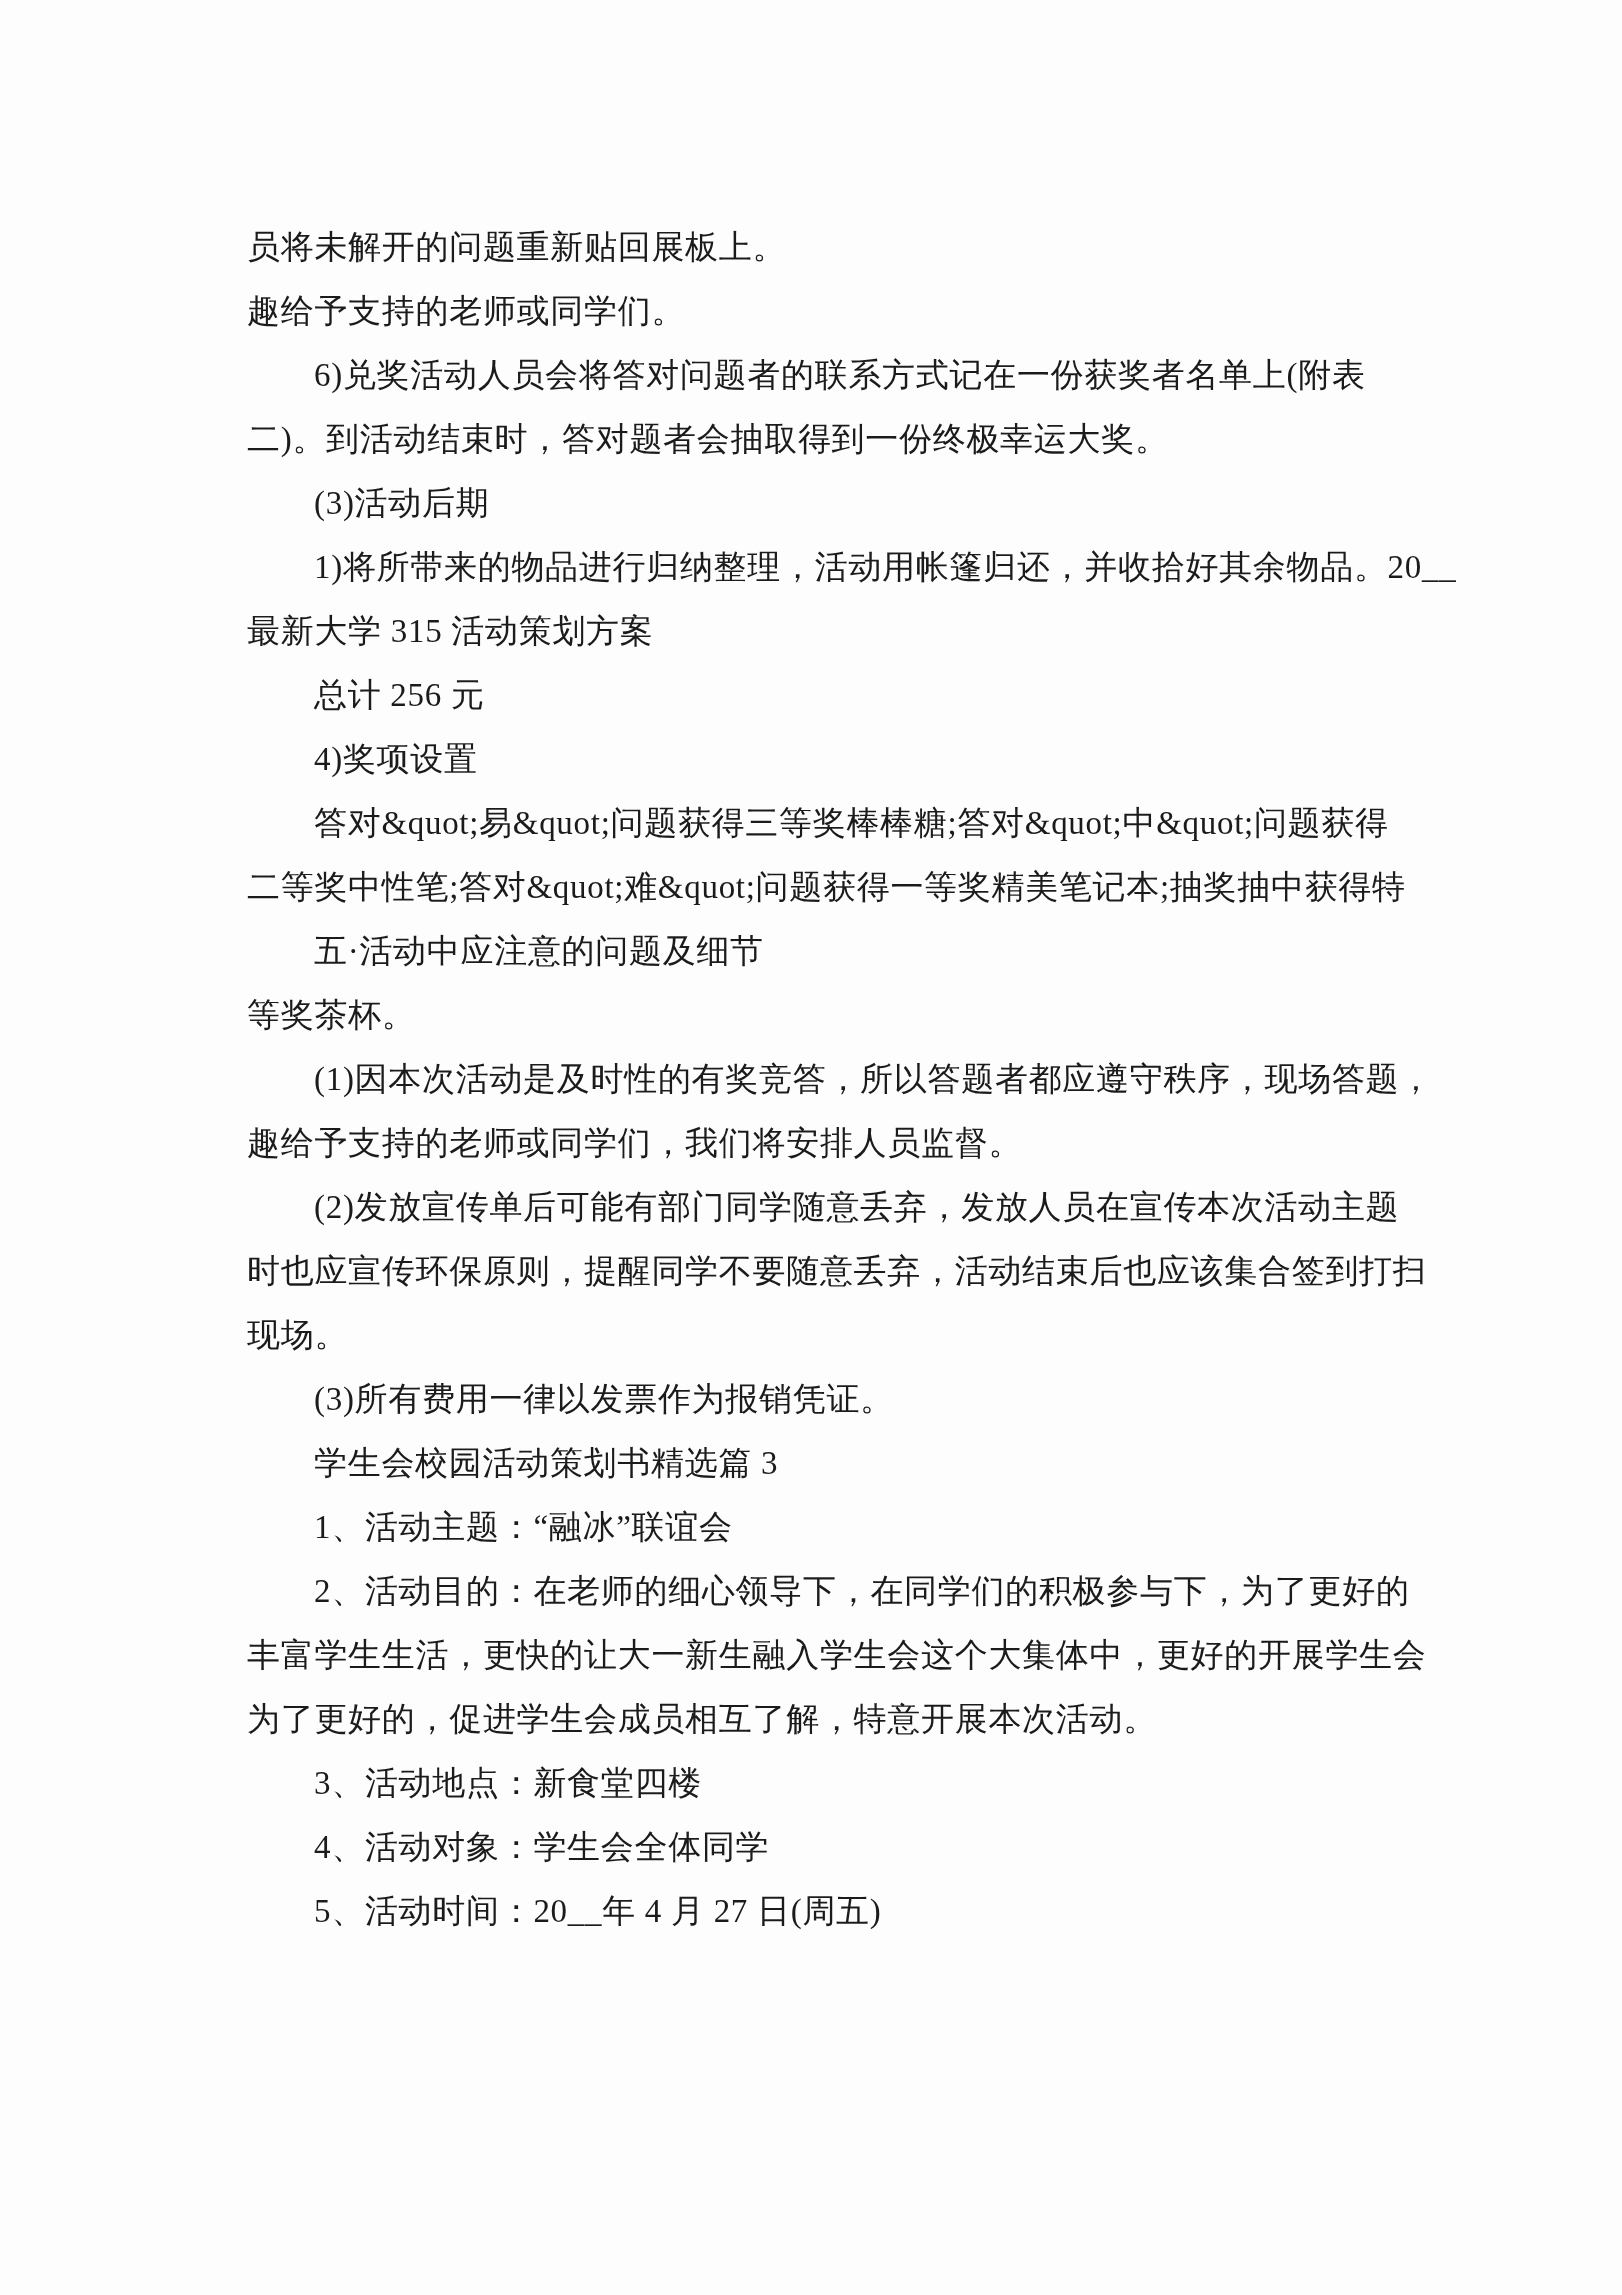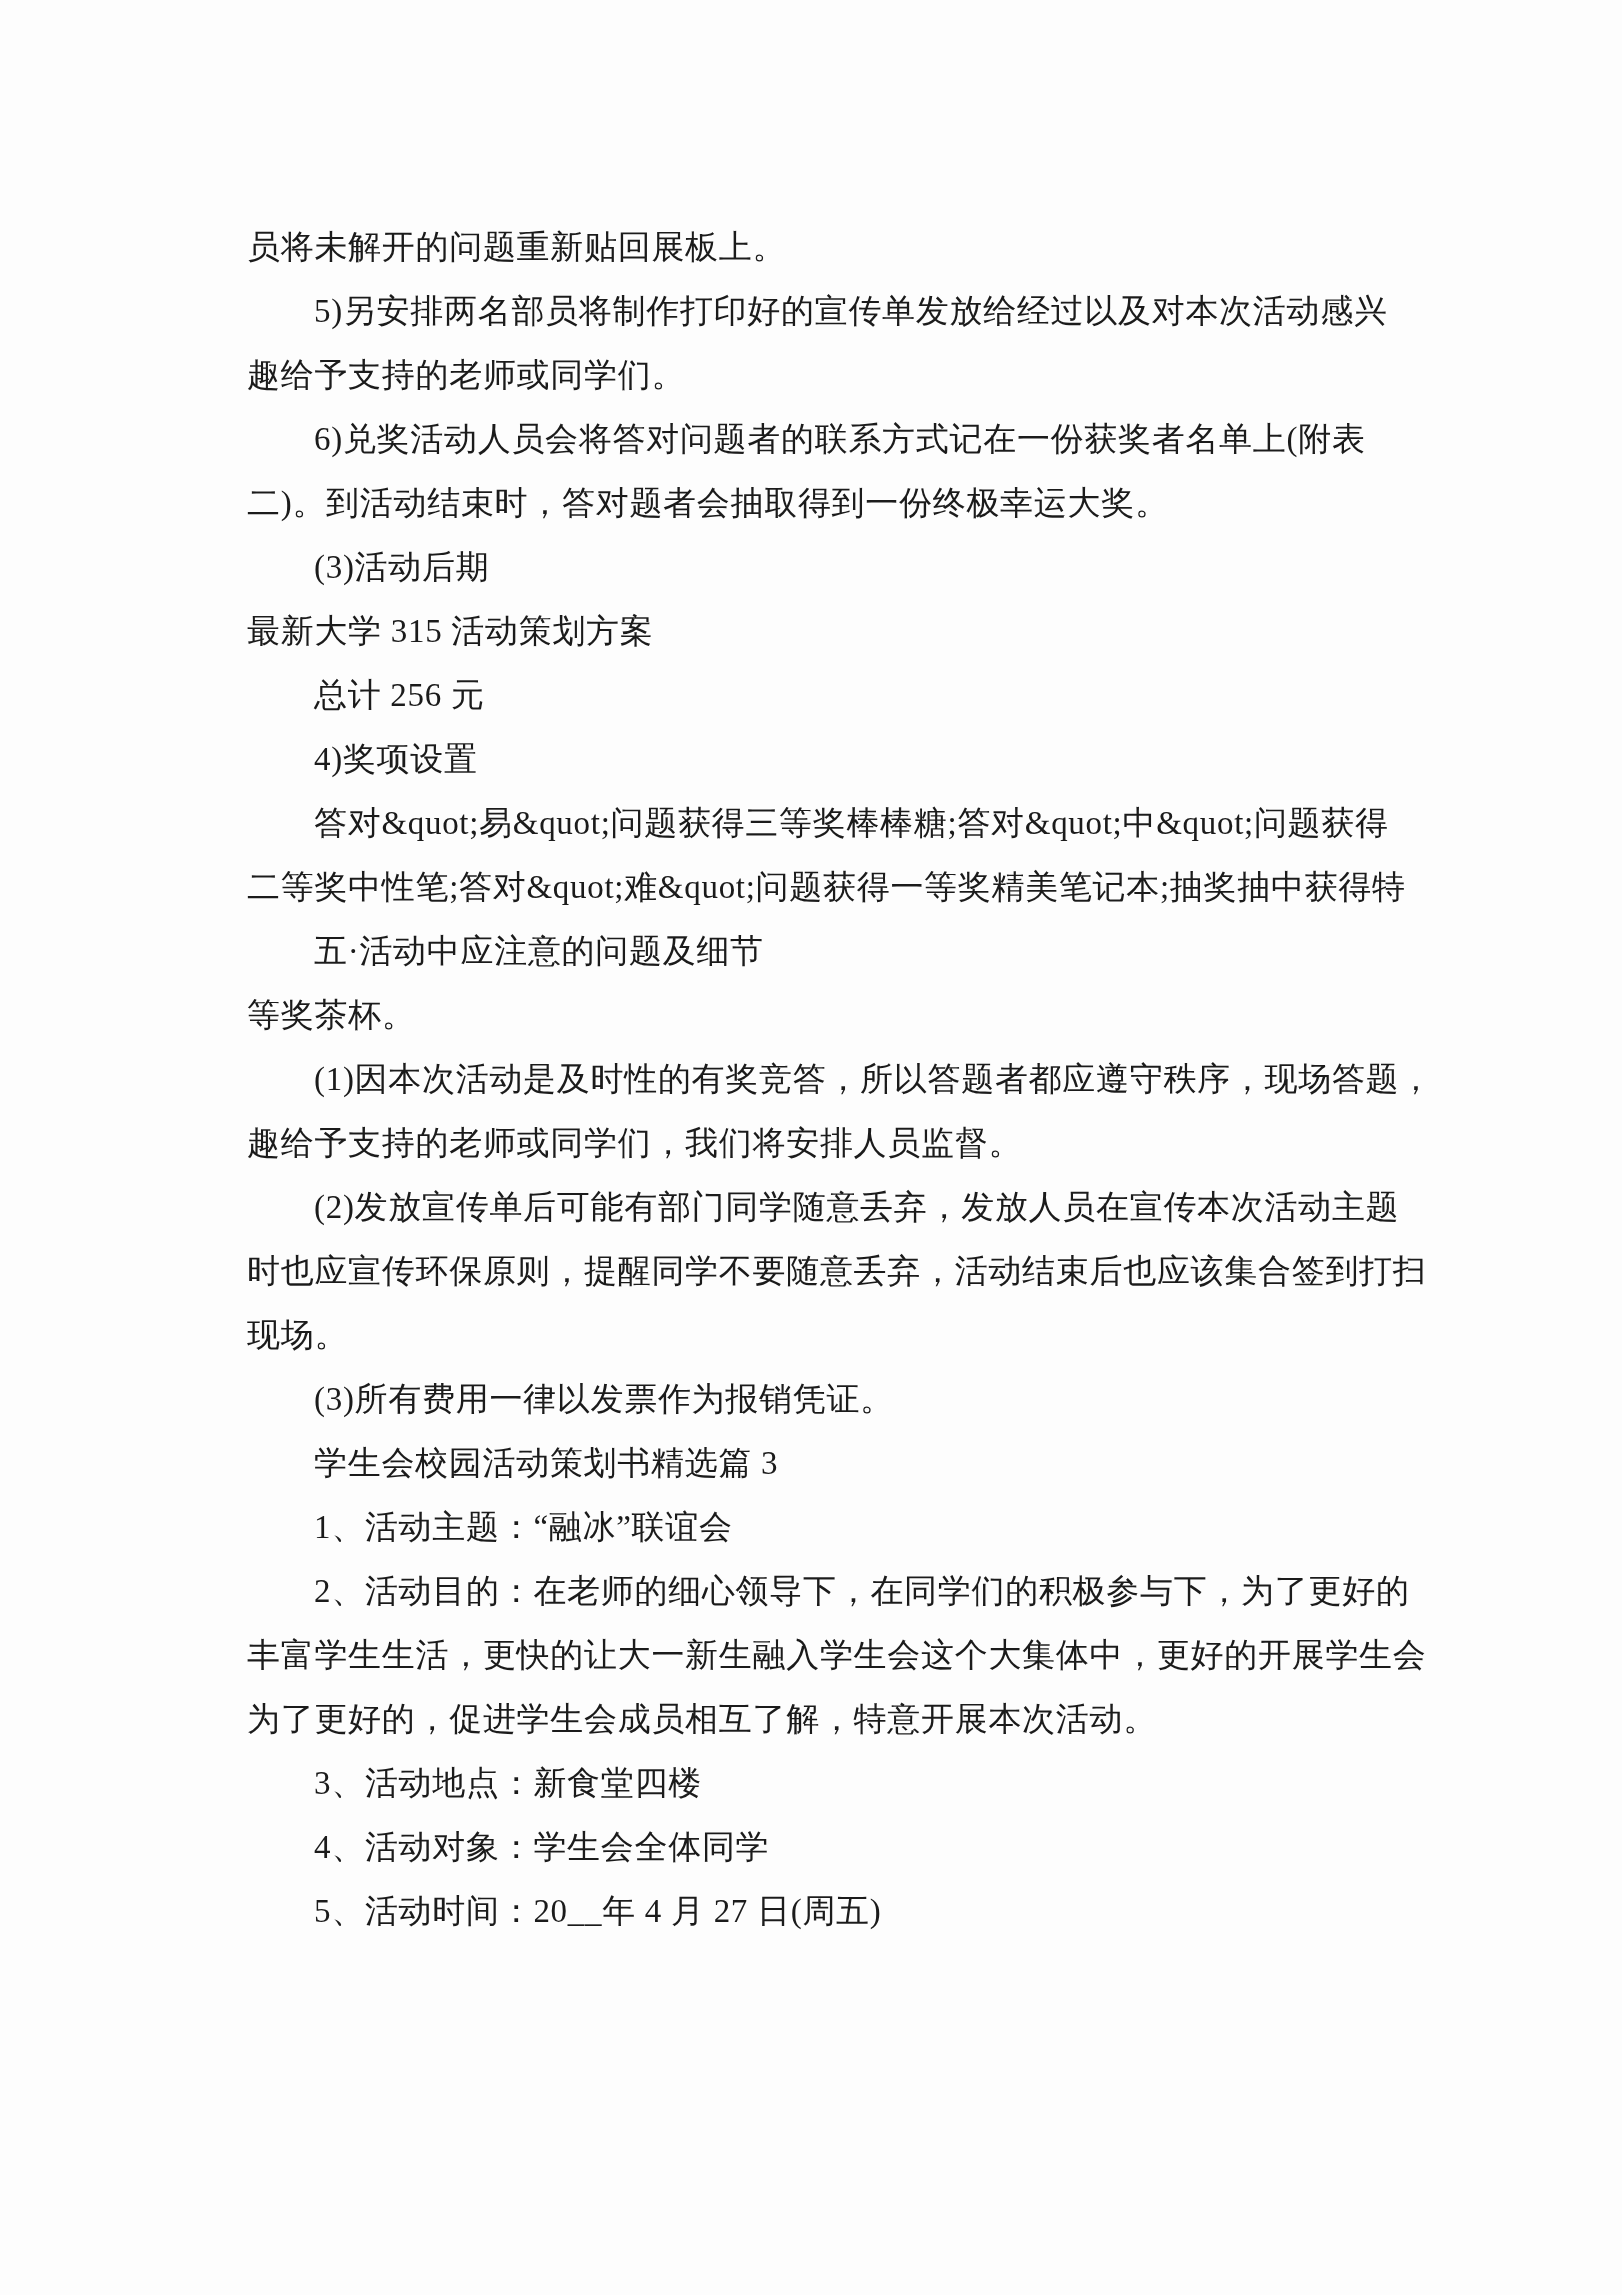--- a/index.html
+++ b/index.html
@@ -39,25 +39,25 @@
     .line.ind {
       padding-left: 67px;
     }
   </style>
 </head>
 <body>
 
 <div class="page">
   <div class="text-block">
     <div class="line">员将未解开的问题重新贴回展板上。</div>
-    <div class="line ind">5)另安排两名部员将制作打印好的宣传单发放给经过以及对本次活动感兴</div>
     <div class="line">趣给予支持的老师或同学们。</div>
     <div class="line ind">6)兑奖活动人员会将答对问题者的联系方式记在一份获奖者名单上(附表</div>
     <div class="line">二)。到活动结束时，答对题者会抽取得到一份终极幸运大奖。</div>
     <div class="line ind">(3)活动后期</div>
+    <div class="line ind">1)将所带来的物品进行归纳整理，活动用帐篷归还，并收拾好其余物品。20__</div>
     <div class="line">最新大学 315 活动策划方案</div>
     <div class="line ind">总计 256 元</div>
     <div class="line ind">4)奖项设置</div>
     <div class="line ind">答对&amp;quot;易&amp;quot;问题获得三等奖棒棒糖;答对&amp;quot;中&amp;quot;问题获得</div>
     <div class="line">二等奖中性笔;答对&amp;quot;难&amp;quot;问题获得一等奖精美笔记本;抽奖抽中获得特</div>
     <div class="line ind">五·活动中应注意的问题及细节</div>
     <div class="line">等奖茶杯。</div>
     <div class="line ind">(1)因本次活动是及时性的有奖竞答，所以答题者都应遵守秩序，现场答题，</div>
     <div class="line">趣给予支持的老师或同学们，我们将安排人员监督。</div>
     <div class="line ind">(2)发放宣传单后可能有部门同学随意丢弃，发放人员在宣传本次活动主题</div>

